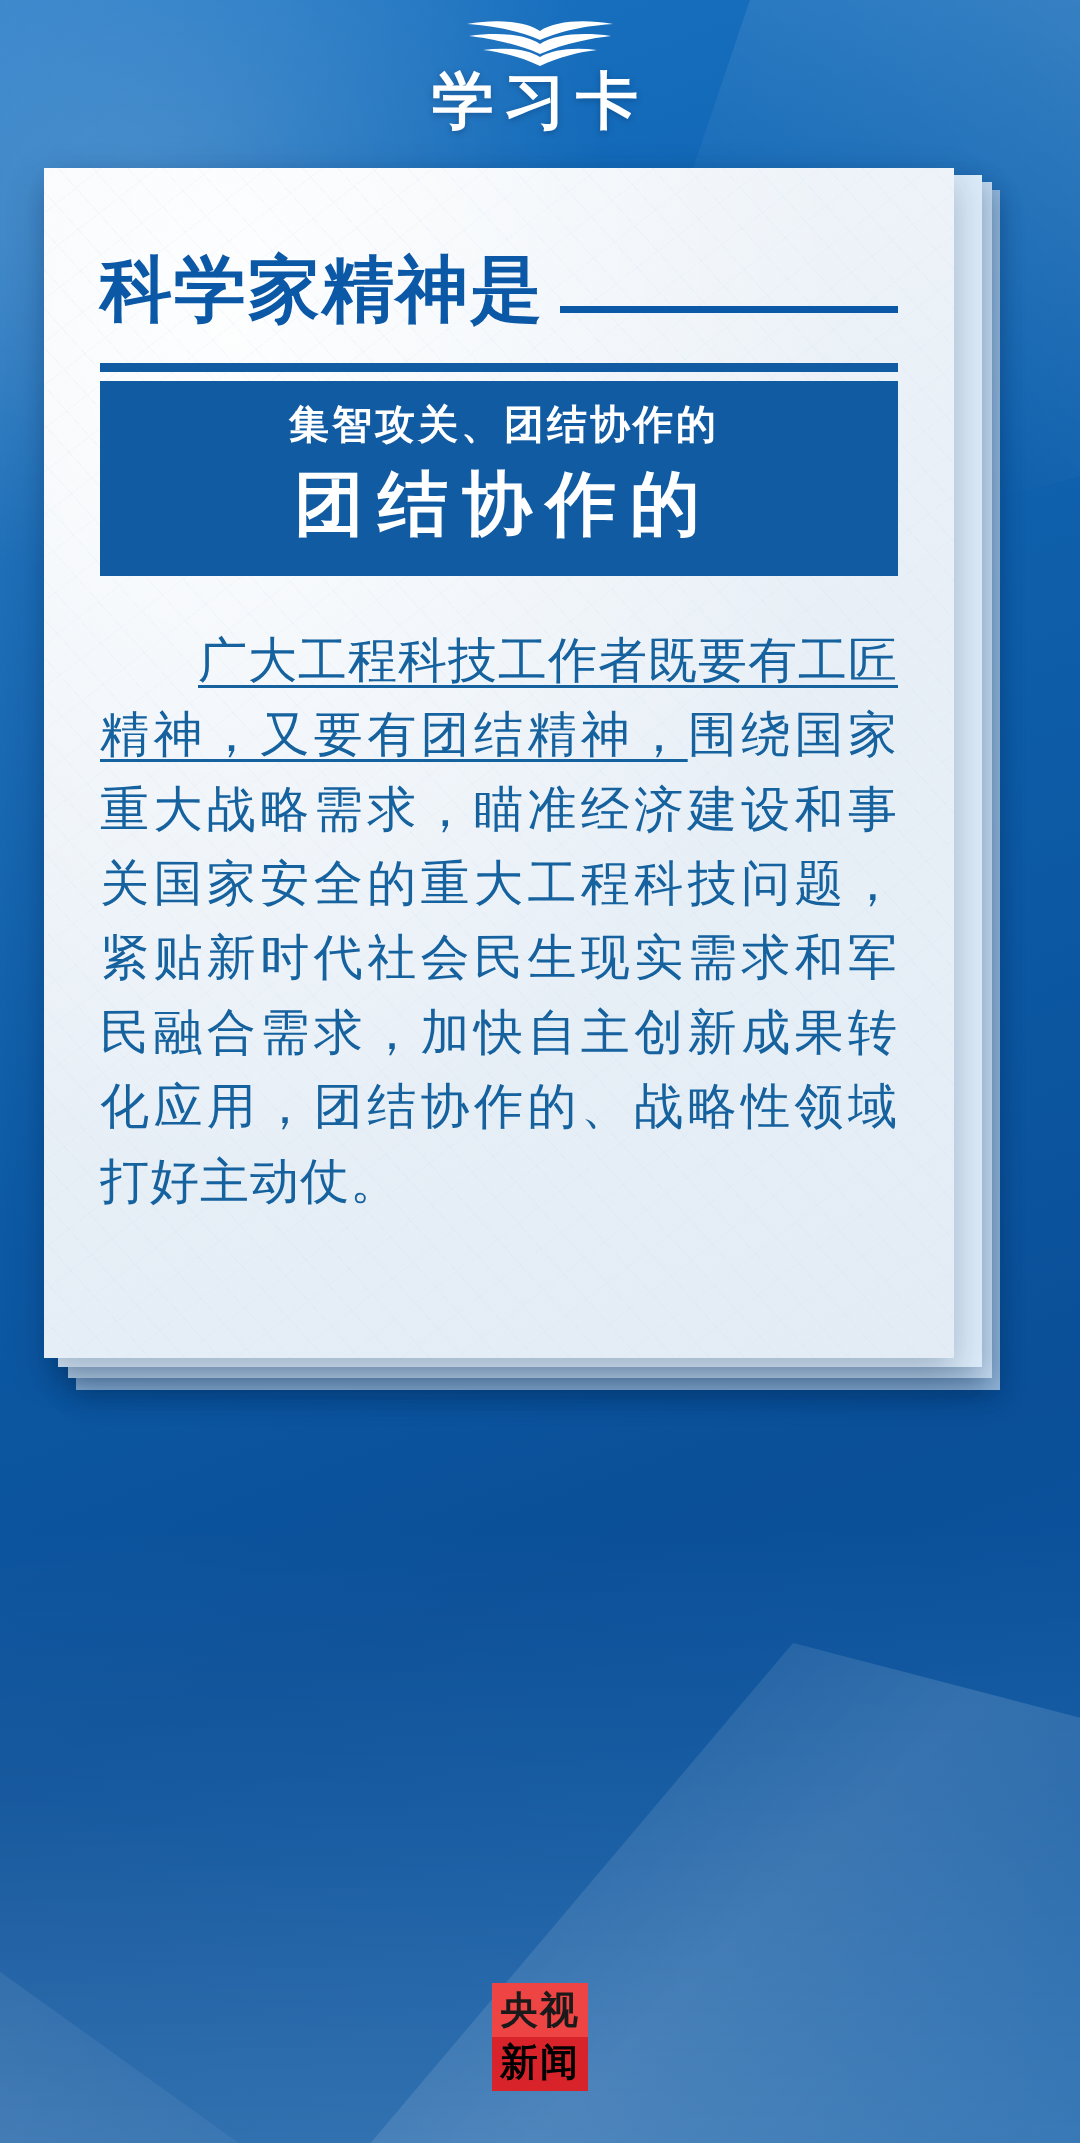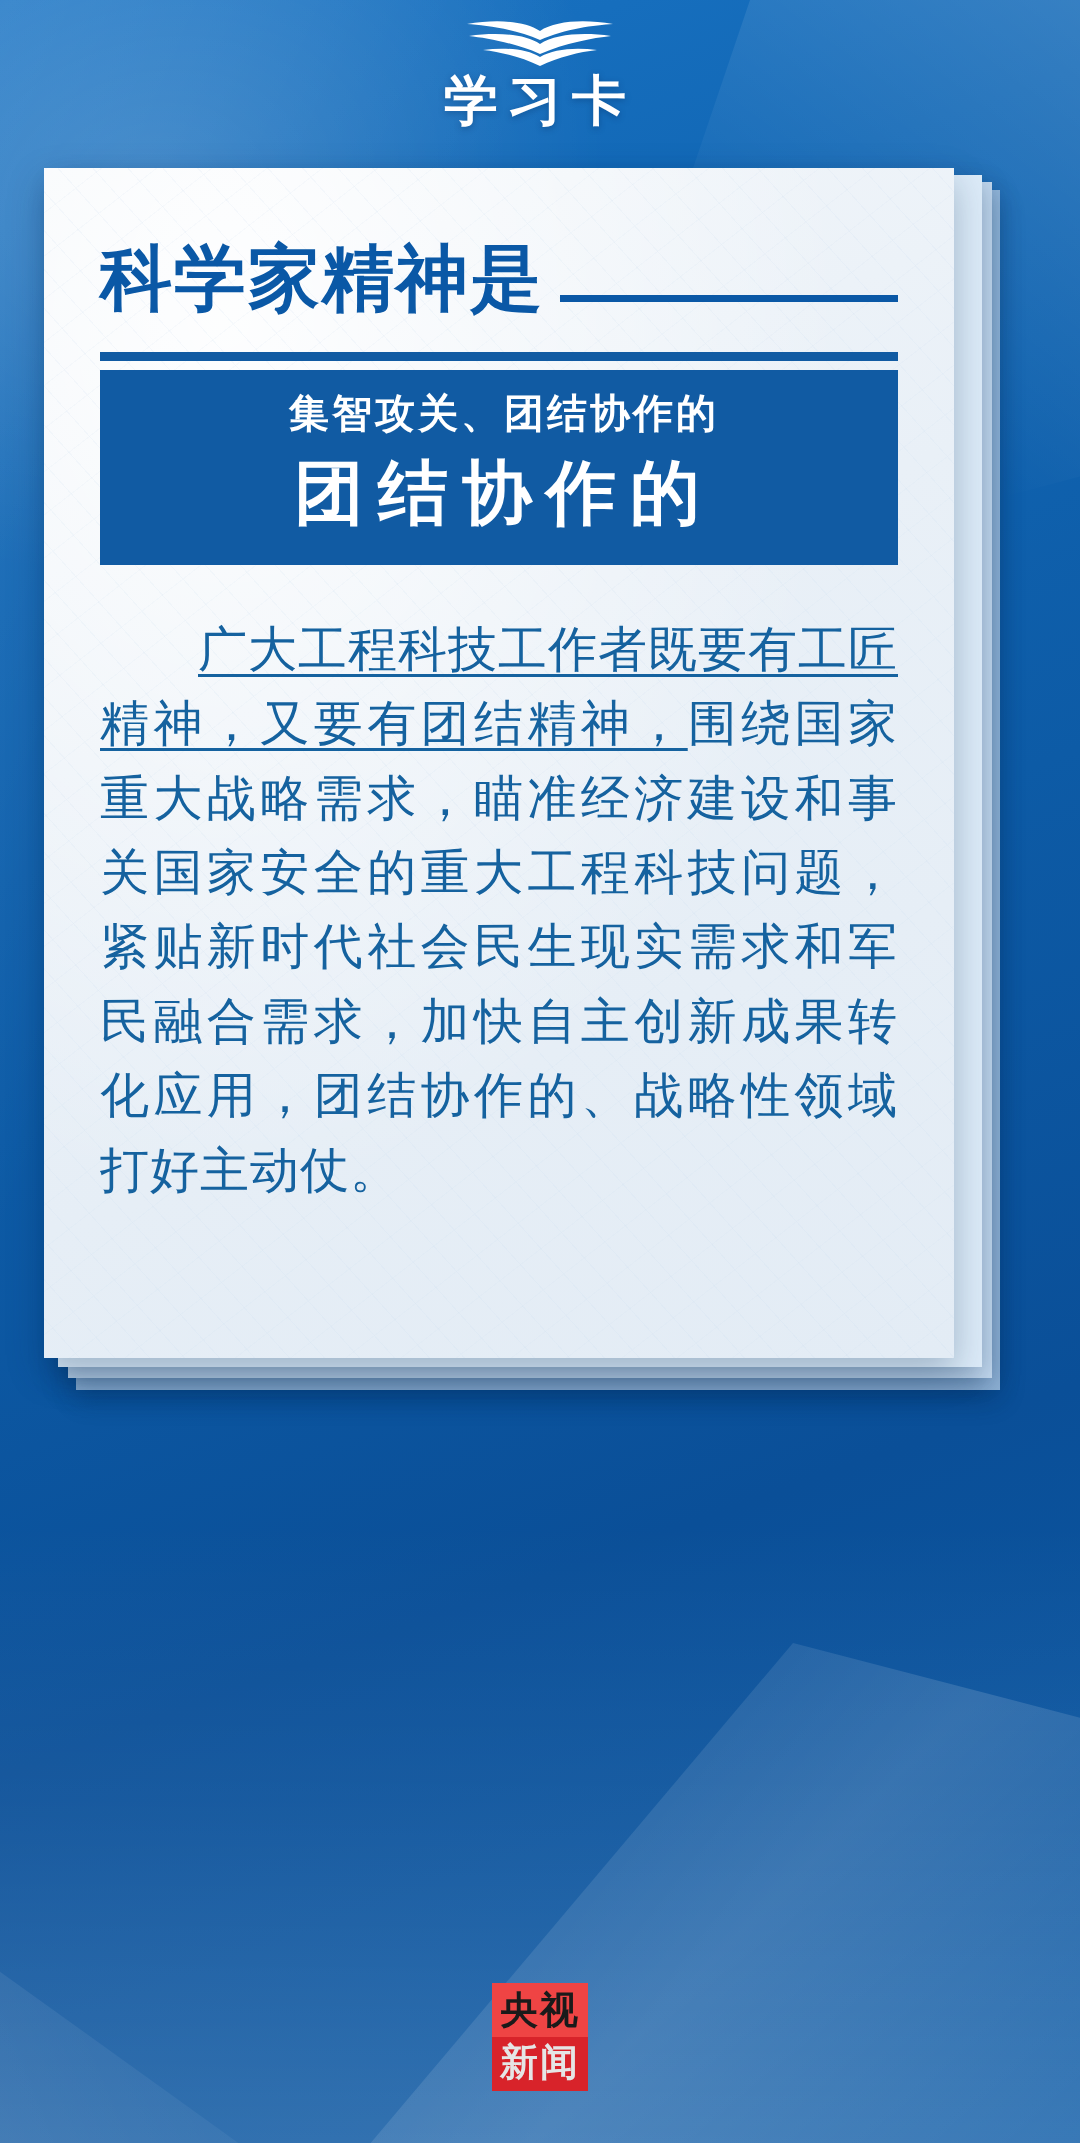--- a/index.html
+++ b/index.html
@@ -65,22 +65,22 @@
     text-align: center;
     z-index: 5;
   }
   .book-icon {
     display: block;
     margin: 0 auto 2px auto;
     width: 170px;
     height: 52px;
   }
   .header-title {
-    font-family: Liberation Serif, serif;
-    font-size: 54px;
+    font-family: Liberation Mono, monospace;
+    font-size: 62px;
     font-weight: bold;
     color: #ffffff;
     letter-spacing: 10px;
     text-shadow: 0 2px 6px rgba(0,40,90,0.35);
     line-height: 1.1;
   }
 
   
   .card-stack {
     position: absolute;
@@ -123,21 +123,21 @@
     padding: 60px 56px 0 56px;
     height: 100%;
     box-sizing: border-box;
   }
 
   
   .question-row {
     display: flex;
     align-items: flex-end;
     gap: 6px;
-    margin-top: 14px;
+    margin-top: 25px;
   }
   .question-text {
     font-size: 72px;
     font-weight: bold;
     color: #0a58a6;
     letter-spacing: 2px;
     line-height: 1.05;
     white-space: nowrap;
     font-family: "Liberation Serif", "DejaVu Serif", serif;
   }
@@ -225,21 +225,21 @@
     line-height: 1.25;
     font-family: "Liberation Sans", sans-serif;
   }
   .logo-top {
     background: #ef4444;
     color: #1a1a1a;
     padding: 4px 0 2px 0;
   }
   .logo-bottom {
     background: #d8232a;
-    color: #e5e5e5;
+    color: #000000;
     padding: 2px 0 5px 0;
   }
 </style>
 </head>
 <body>
 
 <div class="bg">
   <div class="bg-sheen-1"></div>
   <div class="bg-sheen-2"></div>
   <div class="bg-sheen-3"></div>

